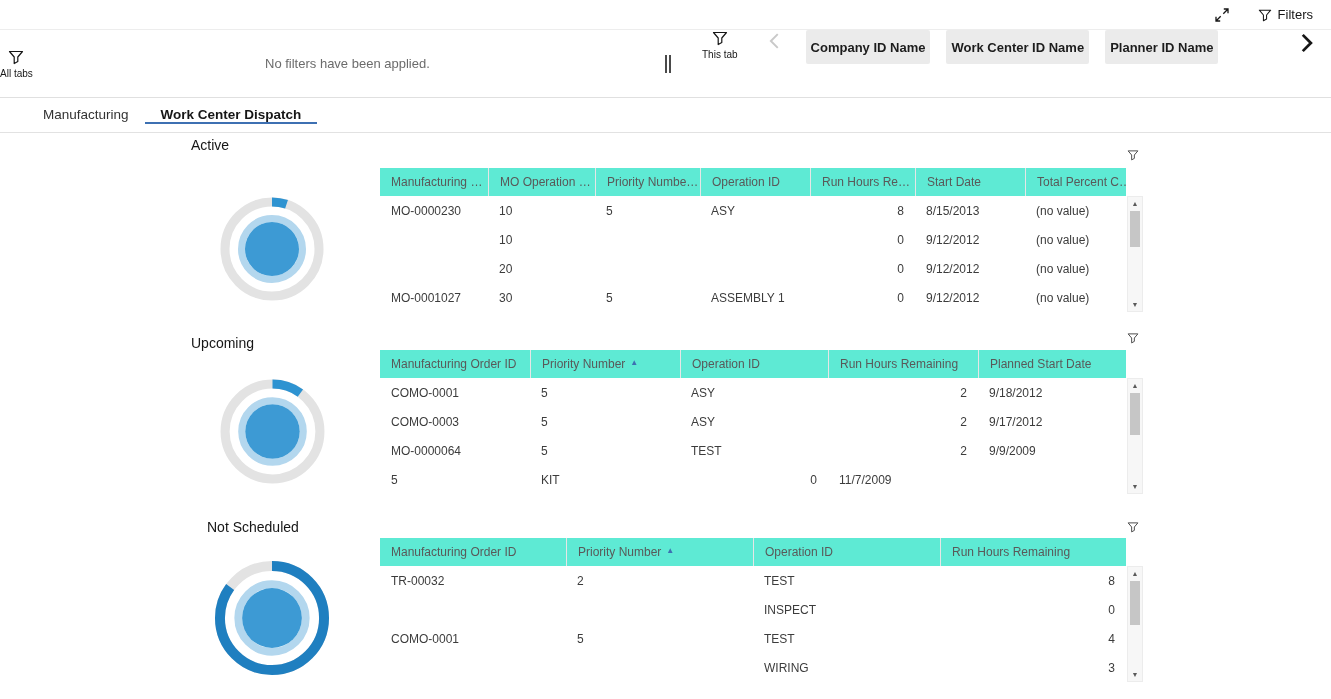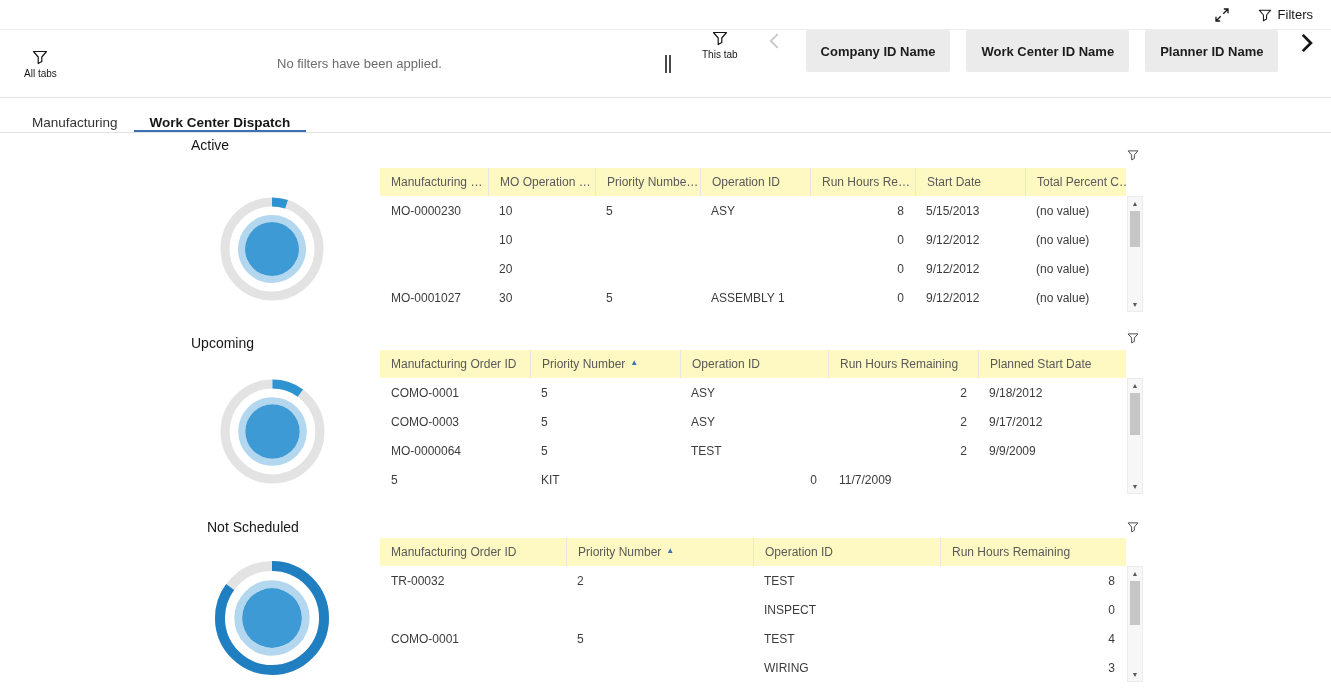--- a/index.html
+++ b/index.html
@@ -9,44 +9,44 @@
   
   .topbar{height:30px;display:flex;align-items:center;justify-content:flex-end;gap:28px;padding-right:18px;border-bottom:1px solid #ededed}
   .icon-btn{display:flex;align-items:center;gap:6px;cursor:pointer}
   .filters-label{font-size:13px;color:#161616}
 
   
   .filterbar{height:68px;display:flex;align-items:stretch;border-bottom:1px solid #e0e0e0}
   .pane-all{width:662px;display:flex;align-items:center}
   .filter-ctl{display:flex;flex-direction:column;align-items:center;gap:3px;cursor:pointer}
   .filter-ctl .lbl{font-size:10px;color:#161616}
-  .pane-all .filter-ctl{margin-left:24px}
+  .pane-all .filter-ctl{}
   .no-filters{flex:1;text-align:center;font-size:13px;color:#6b6b6b}
   .pane-divider{width:12px;display:flex;align-items:center;justify-content:center;gap:2px;cursor:col-resize}
   .pane-divider i{display:block;width:2px;height:18px;background:#4a4a4a}
   .pane-tab{flex:1;display:flex;align-items:flex-start;min-width:0}
   .pane-tab .filter-ctl{margin-left:28px}
   .chev{display:flex;align-items:center;justify-content:center;cursor:pointer}
   .chev.left{margin-left:26px;color:#c9c9c9}
   .chev.right{margin-left:auto;margin-right:12px;color:#161616}
   .chips{display:flex;gap:16px;margin-left:20px}
-  .chip{height:42px;display:flex;align-items:center;padding:0 15px;background:#ebebeb;font-size:13px;font-weight:700;color:#1c1c1c;border-radius:2px;cursor:pointer;white-space:nowrap}
+  .chip{height:34px;display:flex;align-items:center;padding:0 5px;background:#ebebeb;font-size:13px;font-weight:700;color:#1c1c1c;border-radius:2px;cursor:pointer;white-space:nowrap}
 
   
-  .tabbar{height:35px;display:flex;align-items:flex-end;padding-left:16px;border-bottom:1px solid #e2e2e2}
+  .tabbar{height:35px;display:flex;align-items:center;padding-left:27px;border-bottom:1px solid #e2e2e2}
   .tab{display:flex;align-items:center;padding:0 16px;font-size:13.5px;color:#333;cursor:pointer;border-bottom:2px solid transparent}
   .tab.active{font-weight:700;color:#161616;border-bottom:2px solid #3d70b2}
 
   
   .content{position:relative;height:566px}
   .sec-title{position:absolute;font-size:14px;color:#161616}
   .sec-filter{position:absolute;color:#4a4a4a;cursor:pointer;line-height:0}
   .donut{position:absolute;line-height:0}
   .grid{position:absolute;left:380px;width:746px}
-  .grid-head{display:flex;height:28px;background:#fef9c3}
+  .grid-head{display:flex;height:28px;background:#5eead4}
   .hcell{font-size:12px;color:#595959;display:flex;align-items:center;padding:0 11px;border-left:1px solid #e6e6e6;white-space:nowrap;overflow:hidden;cursor:pointer}
   .hcell:first-child{border-left:none}
   .sort-arrow{font-size:8px;color:#3d70b2;margin-left:5px;position:relative;top:-2px}
   .grid-row{display:flex;height:29px;background:#fff}
   .cell{font-size:12px;color:#3c3c3c;display:flex;align-items:center;padding:0 11px;white-space:nowrap;overflow:hidden}
   .cell.right{justify-content:flex-end}
   .scrollbar{position:absolute;left:1127px;width:16px;height:116px;background:#f7f7f7;border:1px solid #ececec}
   .sb-arrow{position:absolute;left:0;width:100%;height:13px;display:flex;align-items:center;justify-content:center;font-size:7px;color:#5a5a5a;cursor:pointer}
   .sb-thumb{position:absolute;left:2px;right:2px;background:#c6c6c6;cursor:grab}
 </style>
@@ -145,21 +145,21 @@
         <div class="hcell" style="width: 101px;">
           <span>Total Percent C…</span>
         </div>
       </div>
       <div class="grid-row">
         <div class="cell" style="width: 108px;">MO-0000230</div>
         <div class="cell" style="width: 107px;">10</div>
         <div class="cell" style="width: 105px;">5</div>
         <div class="cell" style="width: 110px;">ASY</div>
         <div class="cell right" style="width: 105px;">8</div>
-        <div class="cell" style="width: 110px;">5/15/2013</div>
+        <div class="cell" style="width: 110px;">8/15/2013</div>
         <div class="cell" style="width: 101px;">(no value)</div>
       </div>
       <div class="grid-row">
         <div class="cell" style="width: 108px;"></div>
         <div class="cell" style="width: 107px;">10</div>
         <div class="cell" style="width: 105px;"></div>
         <div class="cell" style="width: 110px;"></div>
         <div class="cell right" style="width: 105px;">0</div>
         <div class="cell" style="width: 110px;">9/12/2012</div>
         <div class="cell" style="width: 101px;">(no value)</div>

